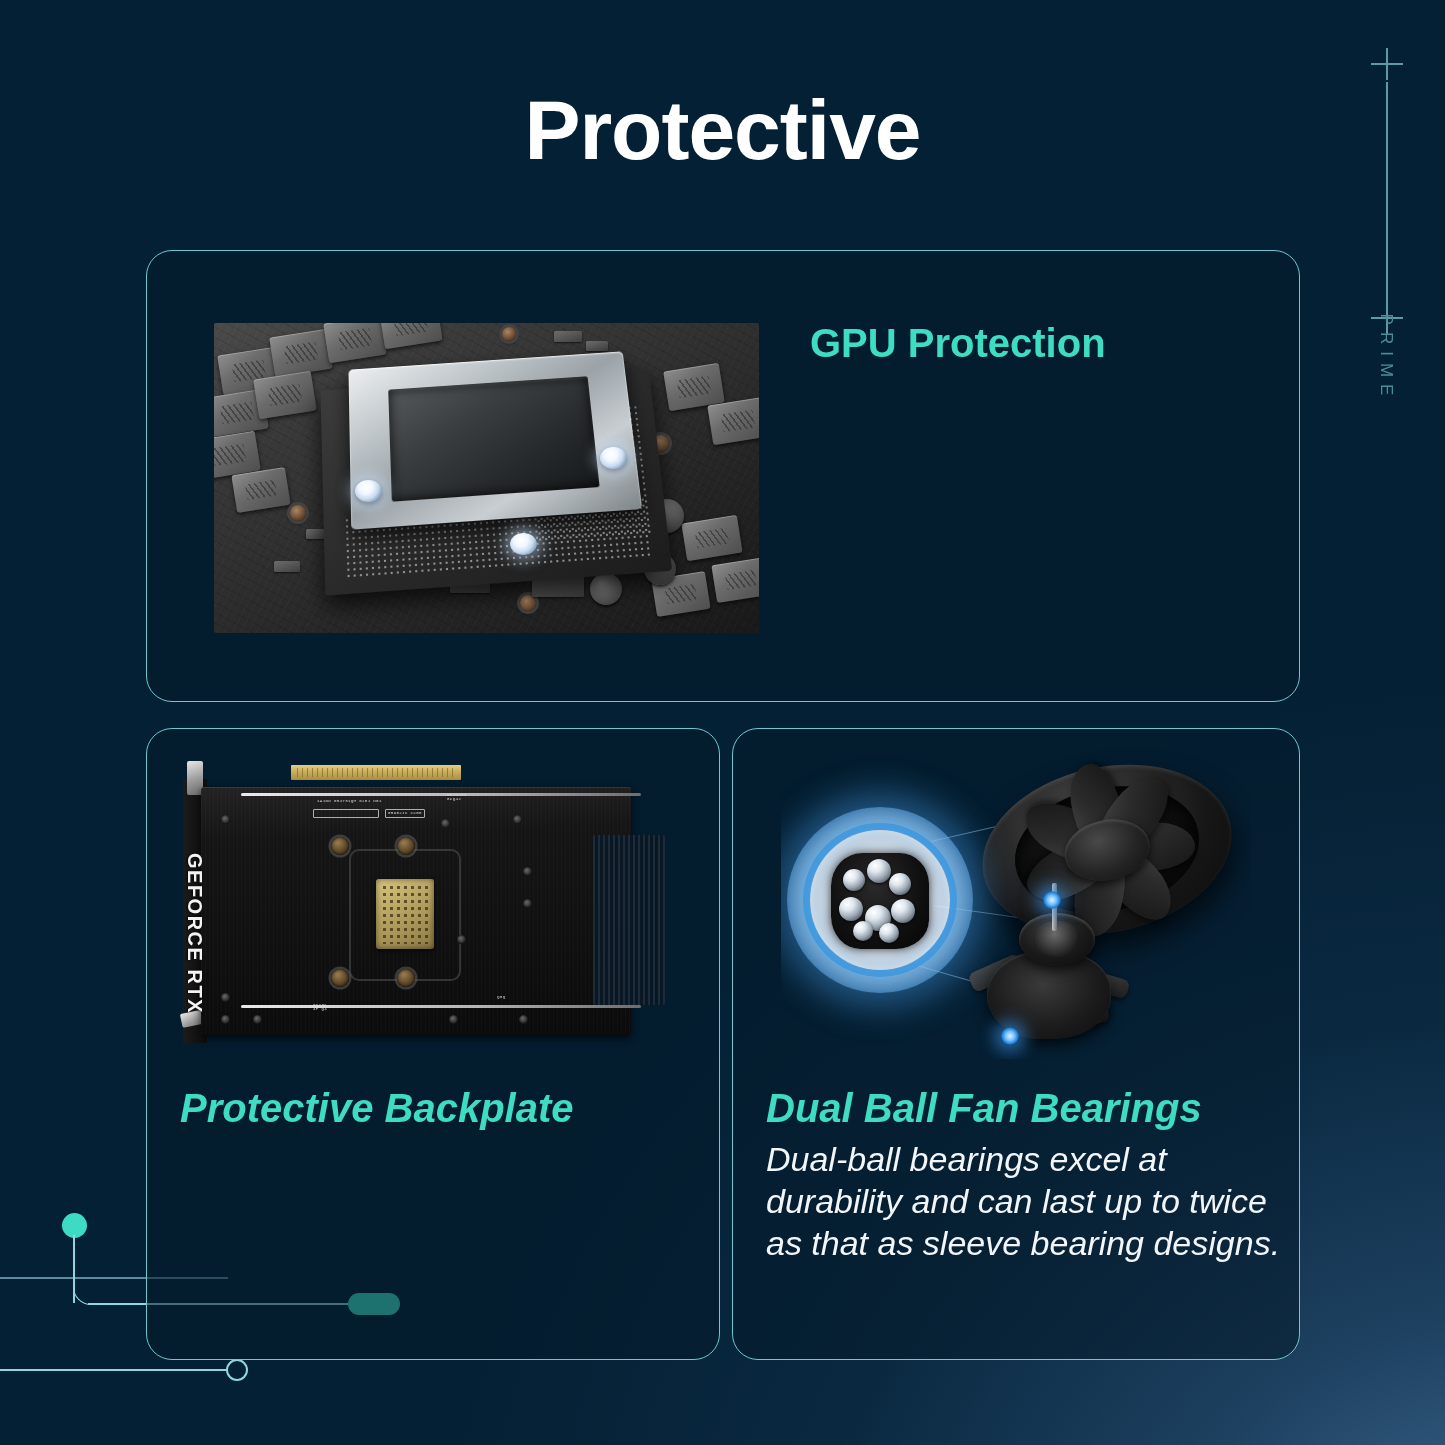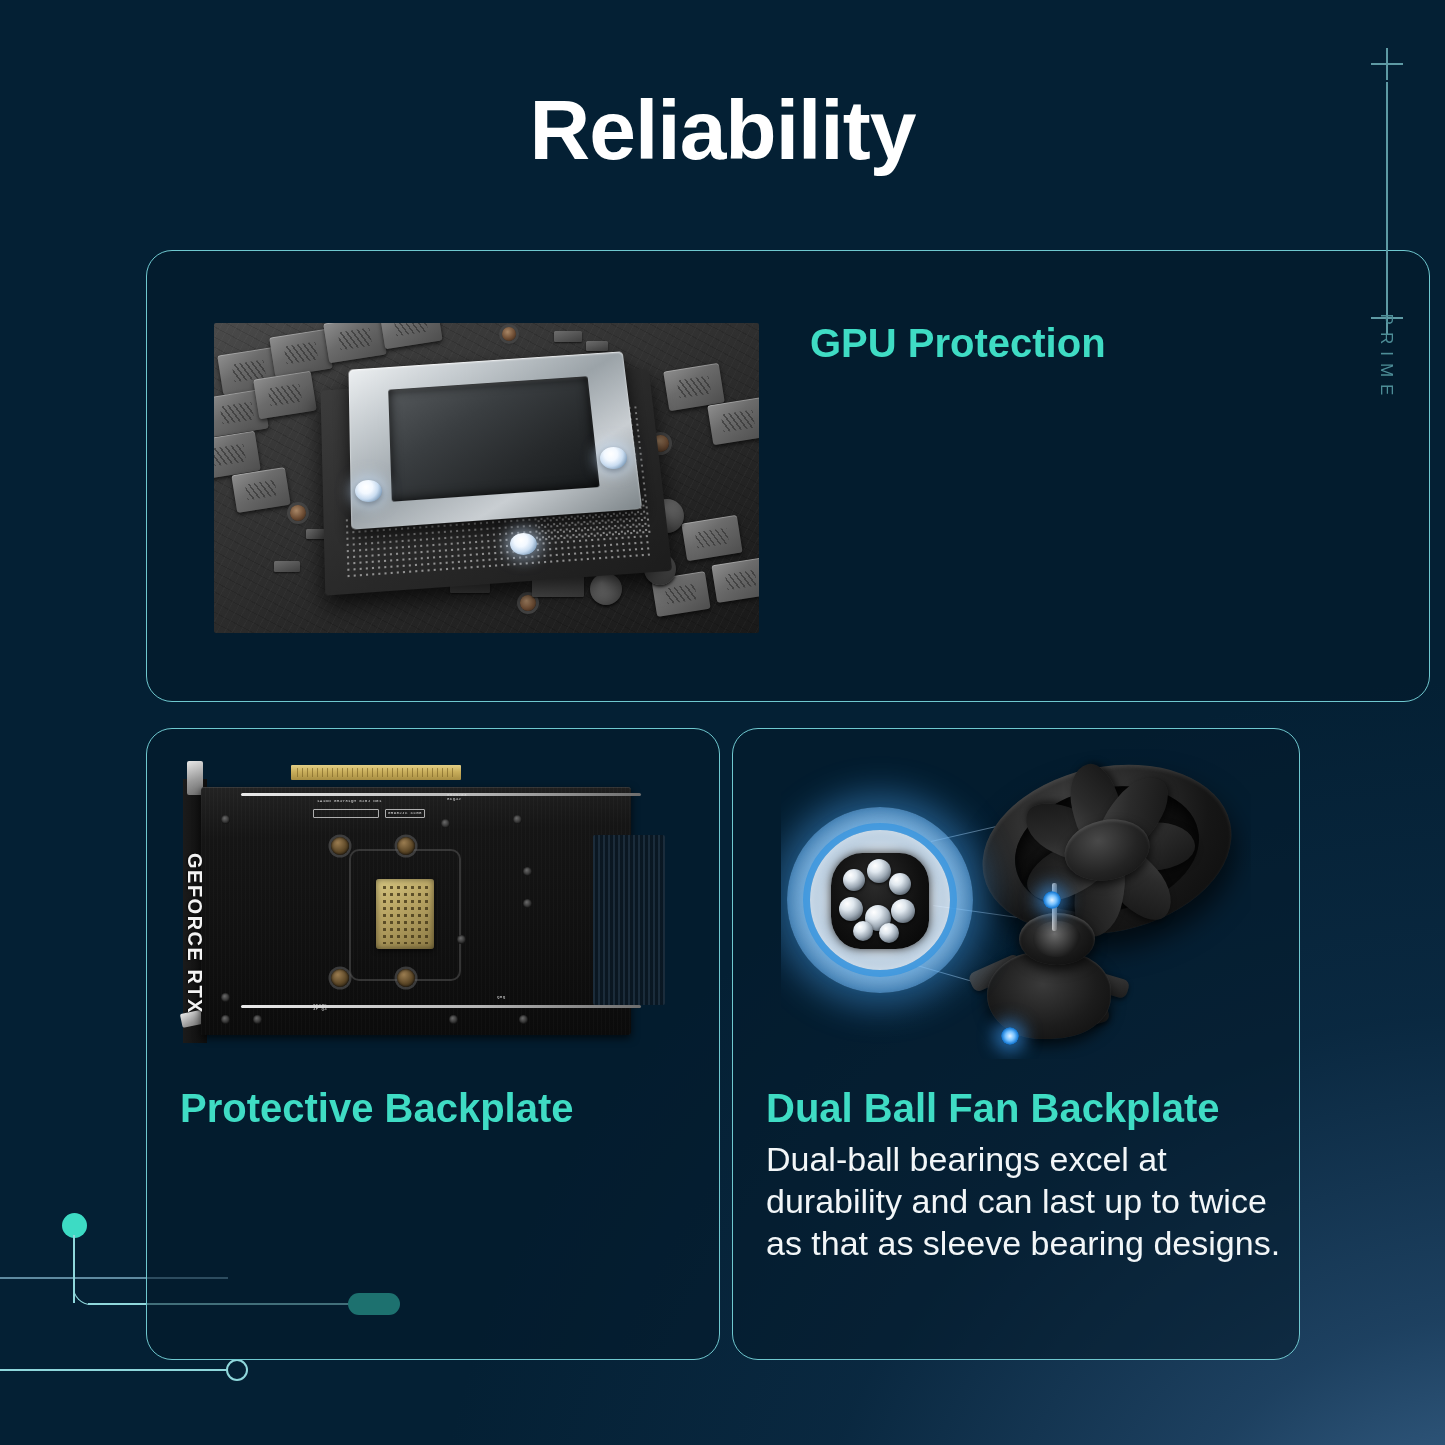--- a/index.html
+++ b/index.html
@@ -53,34 +53,34 @@
   }
 
   
   .card {
     position:absolute;
     border:1.6px solid #6fc8cf;
     border-radius:26px;
     background: rgba(3,26,42,.55);
     z-index:5;
   }
-  #card-top    { left:146px;  top:250px;  width:1284px; height:452px; }
+  #card-top    { left:146px;  top:250px;  width:1154px; height:452px; }
   #card-left   { left:146px;  top:728px;  width:574px;  height:632px; }
   #card-right  { left:732px;  top:728px;  width:568px;  height:632px; }
 
   .heading { color:#3fdcc4; font-weight:bold; }
   .body-text { color:#f2f6f8; }
 
   
   #top-text { position:absolute; left:663px; top:67px; width:412px; }
   #top-text .heading { font-size:40px; line-height:50px; margin-bottom:6px; }
   #top-text .body-text { font-size:34px; line-height:42px; }
 
   
-  .btm-text { position:absolute; left:33px; right:12px; }
+  .btm-text { position:absolute; left:33px; right:12px;font-style:italic; }
   #left-text  { top:354px; }
   #right-text { top:354px; }
   .btm-text .heading { font-size:40px; line-height:50px; margin-bottom:5px; }
   .btm-text .body-text { font-size:34px; line-height:42px; }
 
   
   .media { position:absolute; overflow:hidden; }
   #media-gpu       { left:67px; top:72px;  width:545px; height:310px; border-radius:2px; }
   #media-backplate { left:24px; top:28px;  width:512px; height:300px; }
   #media-fan       { left:48px; top:20px;  width:470px; height:310px; }
@@ -342,21 +342,21 @@
     border-left:1.8px solid #8fd7db;
     border-bottom:1.8px solid #8fd7db;
     border-bottom-left-radius:18px;
   }
 </style>
 </head>
 <body>
 
 <div id="stage">
 
-  <div class="title">Reliability</div>
+  <div class="title">Protective</div>
 
   <div class="prime-mark">
     <div class="plus top"></div>
     <div class="prime-line"></div>
     <div class="plus bot"></div>
     <div class="prime-text">PRIME</div>
   </div>
 
   <div class="card" id="card-top">
 
@@ -519,21 +519,21 @@
             <div class="ball" style="left:60px; top:46px; width:24px; height:24px;"></div>
             <div class="ball" style="left:22px; top:68px; width:20px; height:20px;"></div>
             <div class="ball" style="left:48px; top:70px; width:20px; height:20px;"></div>
           </div>
         </div>
 
       </div>
     </div>
 
     <div class="btm-text" id="right-text">
-      <div class="heading">Dual Ball Fan Backplate</div>
+      <div class="heading">Dual Ball Fan Bearings</div>
       <div class="body-text">Dual-ball bearings excel at durability and can last up to twice as that as sleeve bearing designs.</div>
     </div>
   </div>
 
   <div class="circuit">
 
     <div class="trace" style="left:0; top:72px; width:228px; height:1.5px; background:#5f8aa0;"></div>
 
     <div class="node-fill" style="left:62px; top:8px;"></div>
     <div class="trace" style="left:73px; top:30px; width:2px; height:68px;"></div>

